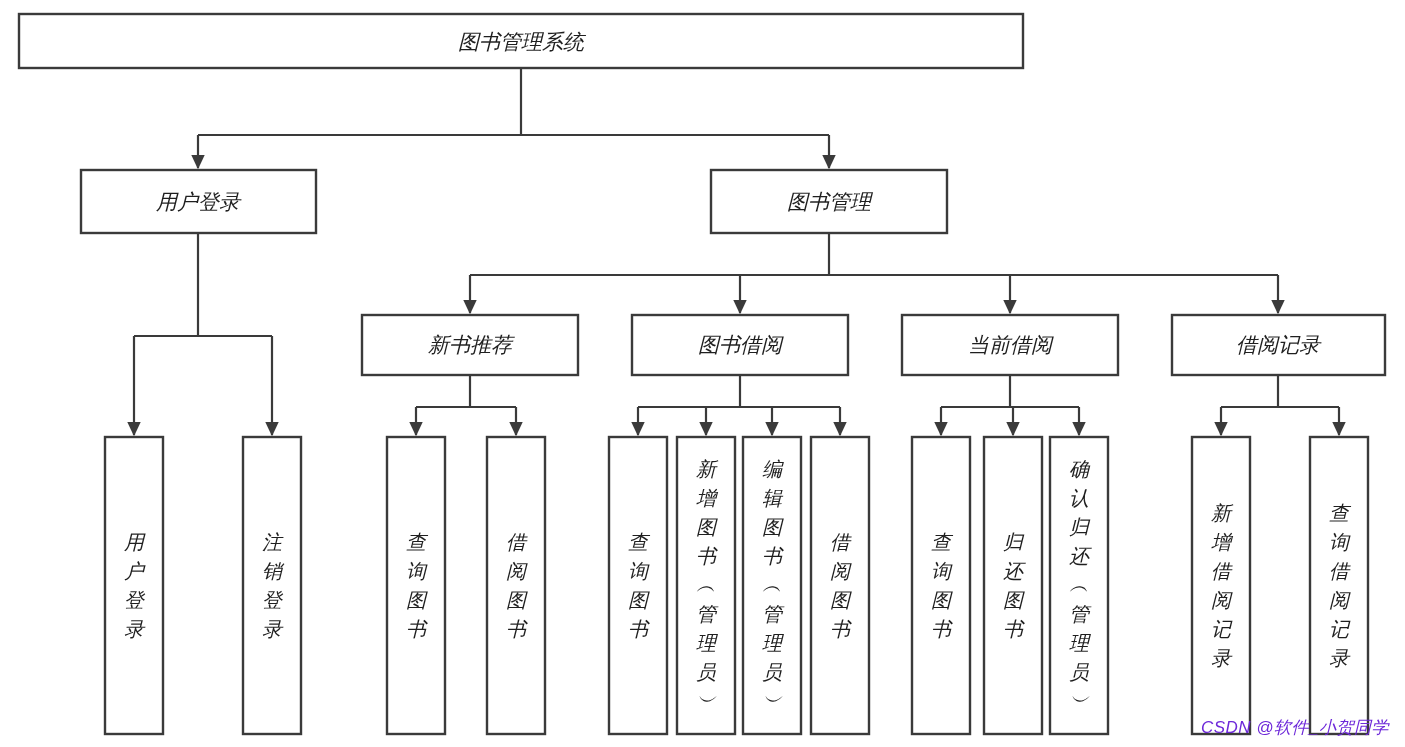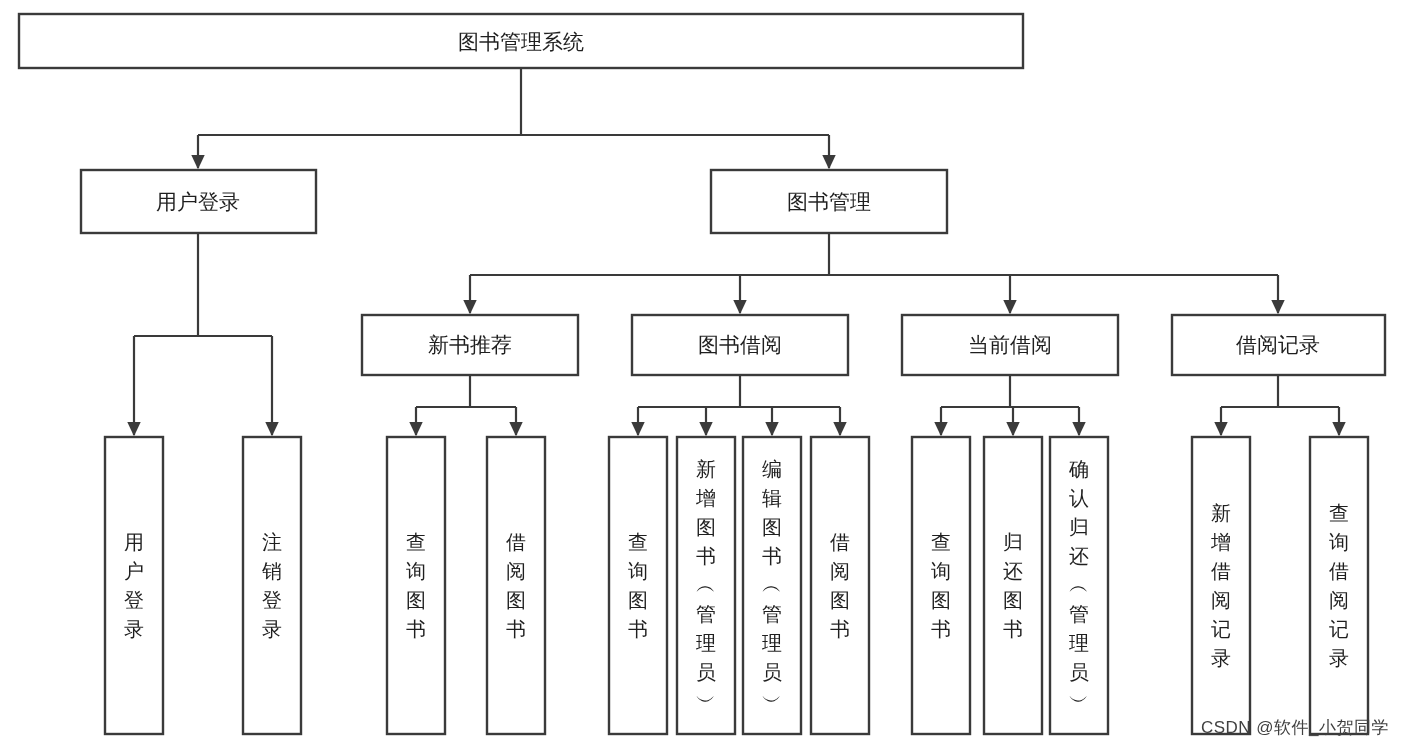--- a/index.html
+++ b/index.html
@@ -11,20 +11,21 @@
     width: 1405px;
     height: 747px;
     font-family: "Liberation Sans", "DejaVu Sans", sans-serif;
     overflow: hidden;
     position: relative;
   }
   #diagram-root {
     position: relative;
     width: 1405px;
     height: 747px;
+    font-style: italic;
   }
   svg.flow {
     position: absolute;
     top: 0;
     left: 0;
     width: 1405px;
     height: 747px;
     display: block;
   }
   .node-box {
@@ -48,21 +49,21 @@
   .arrow-head {
     fill: #3a3a3a;
     stroke: none;
   }
   .watermark {
     position: absolute;
     right: 16px;
     bottom: 8px;
     font-family: "Liberation Sans", "DejaVu Sans", sans-serif;
     font-size: 17px;
-    color: #404040;
+    color: #6d28d9;
     white-space: nowrap;
     letter-spacing: 0.5px;
     pointer-events: none;
   }
   .vtext-wrap {
     position: absolute;
     display: flex;
     flex-direction: column;
     align-items: center;
     justify-content: flex-start;

